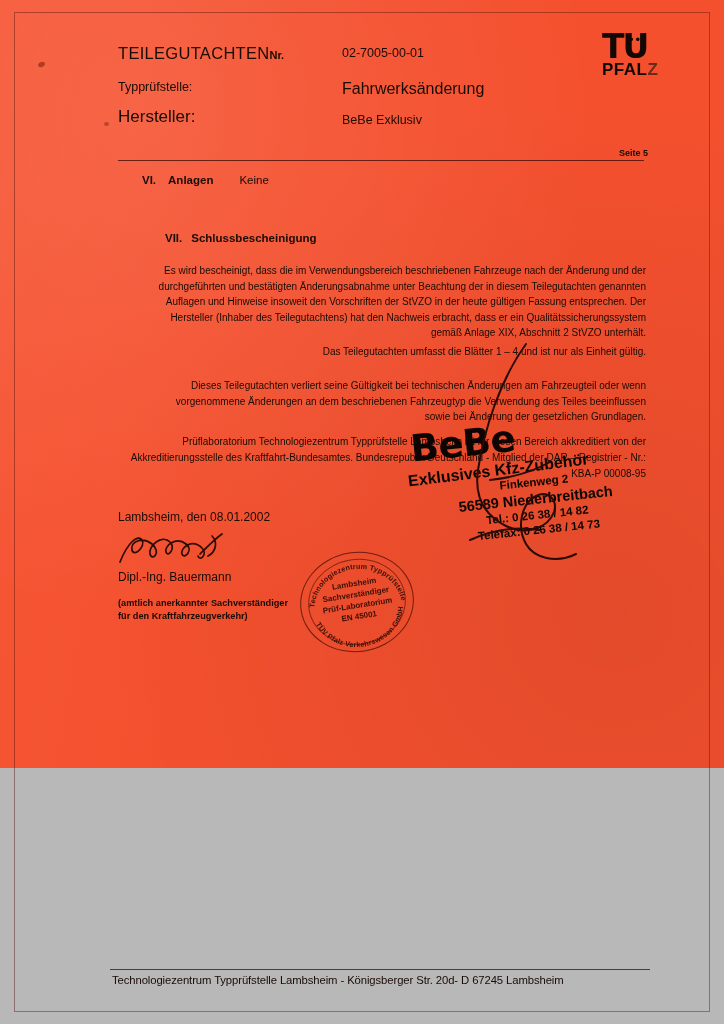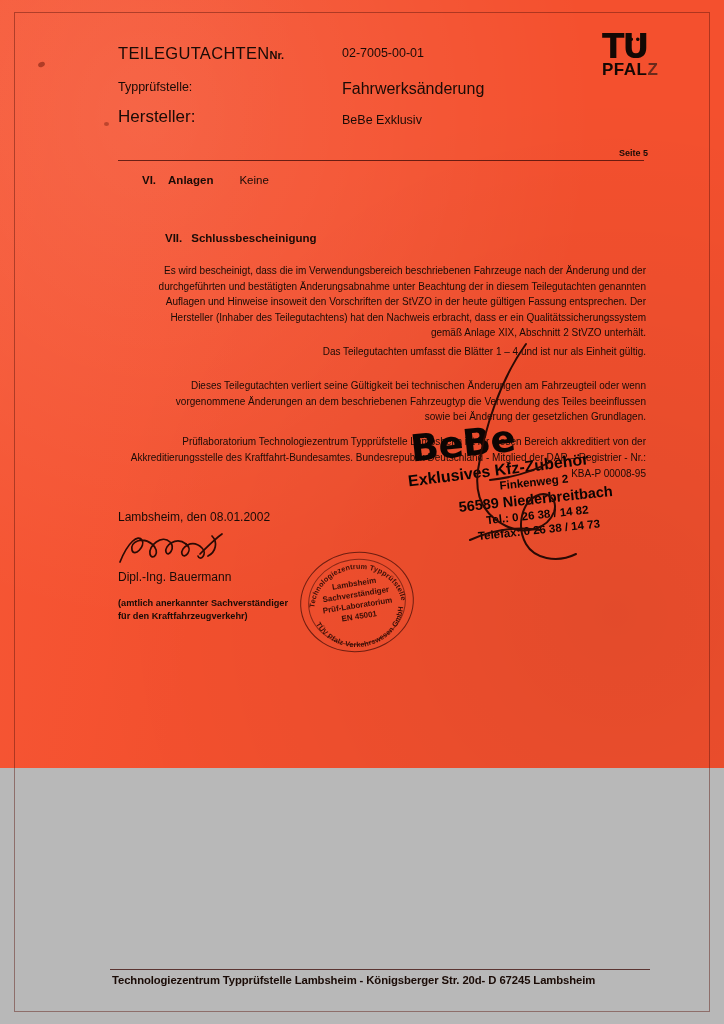--- a/index.html
+++ b/index.html
@@ -153,21 +153,21 @@
     font-size: 9.2px;
     line-height: 13px;
     font-weight: bold;
     width: 220px;
   }
   .footer {
     position: absolute;
     left: 112px;
     top: 974px;
     font-size: 11.3px;
-    font-weight: bold;
+    font-weight: normal;
     letter-spacing: -0.1px;
   }
 
   
   .tuv {
     position: absolute;
     right: 42px;
     top: 34px;
     width: 80px;
     height: 52px;

